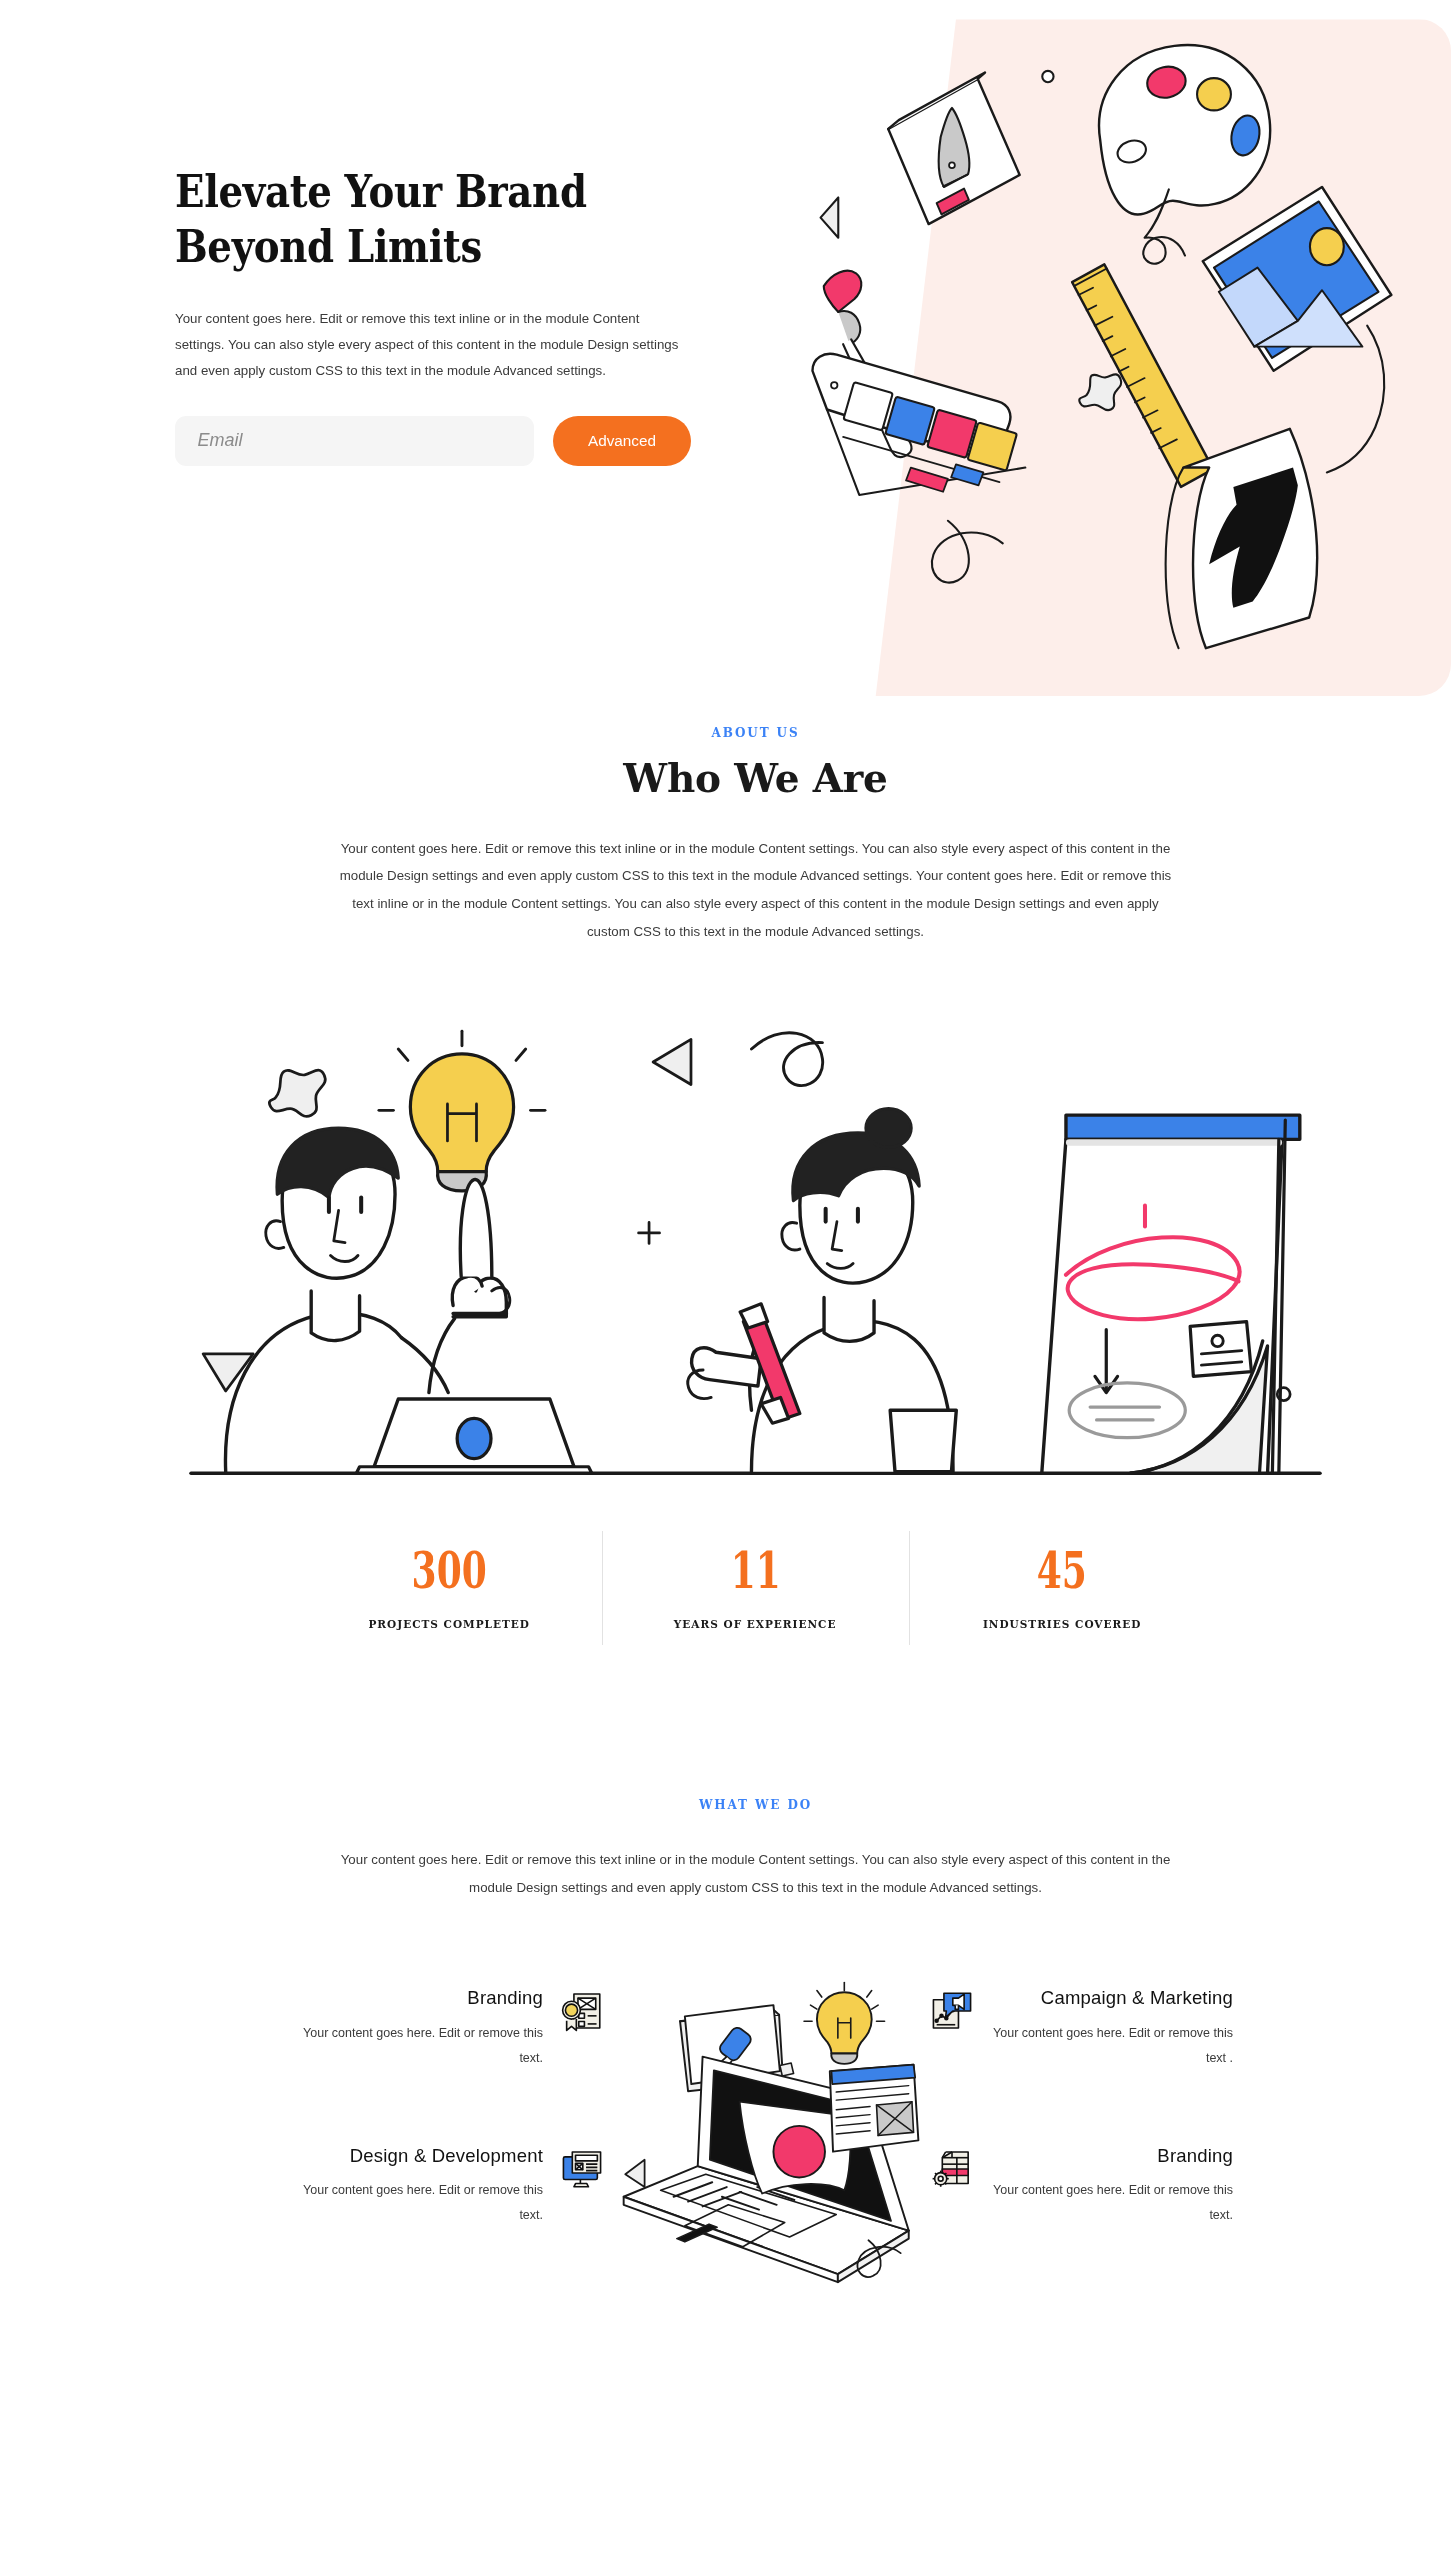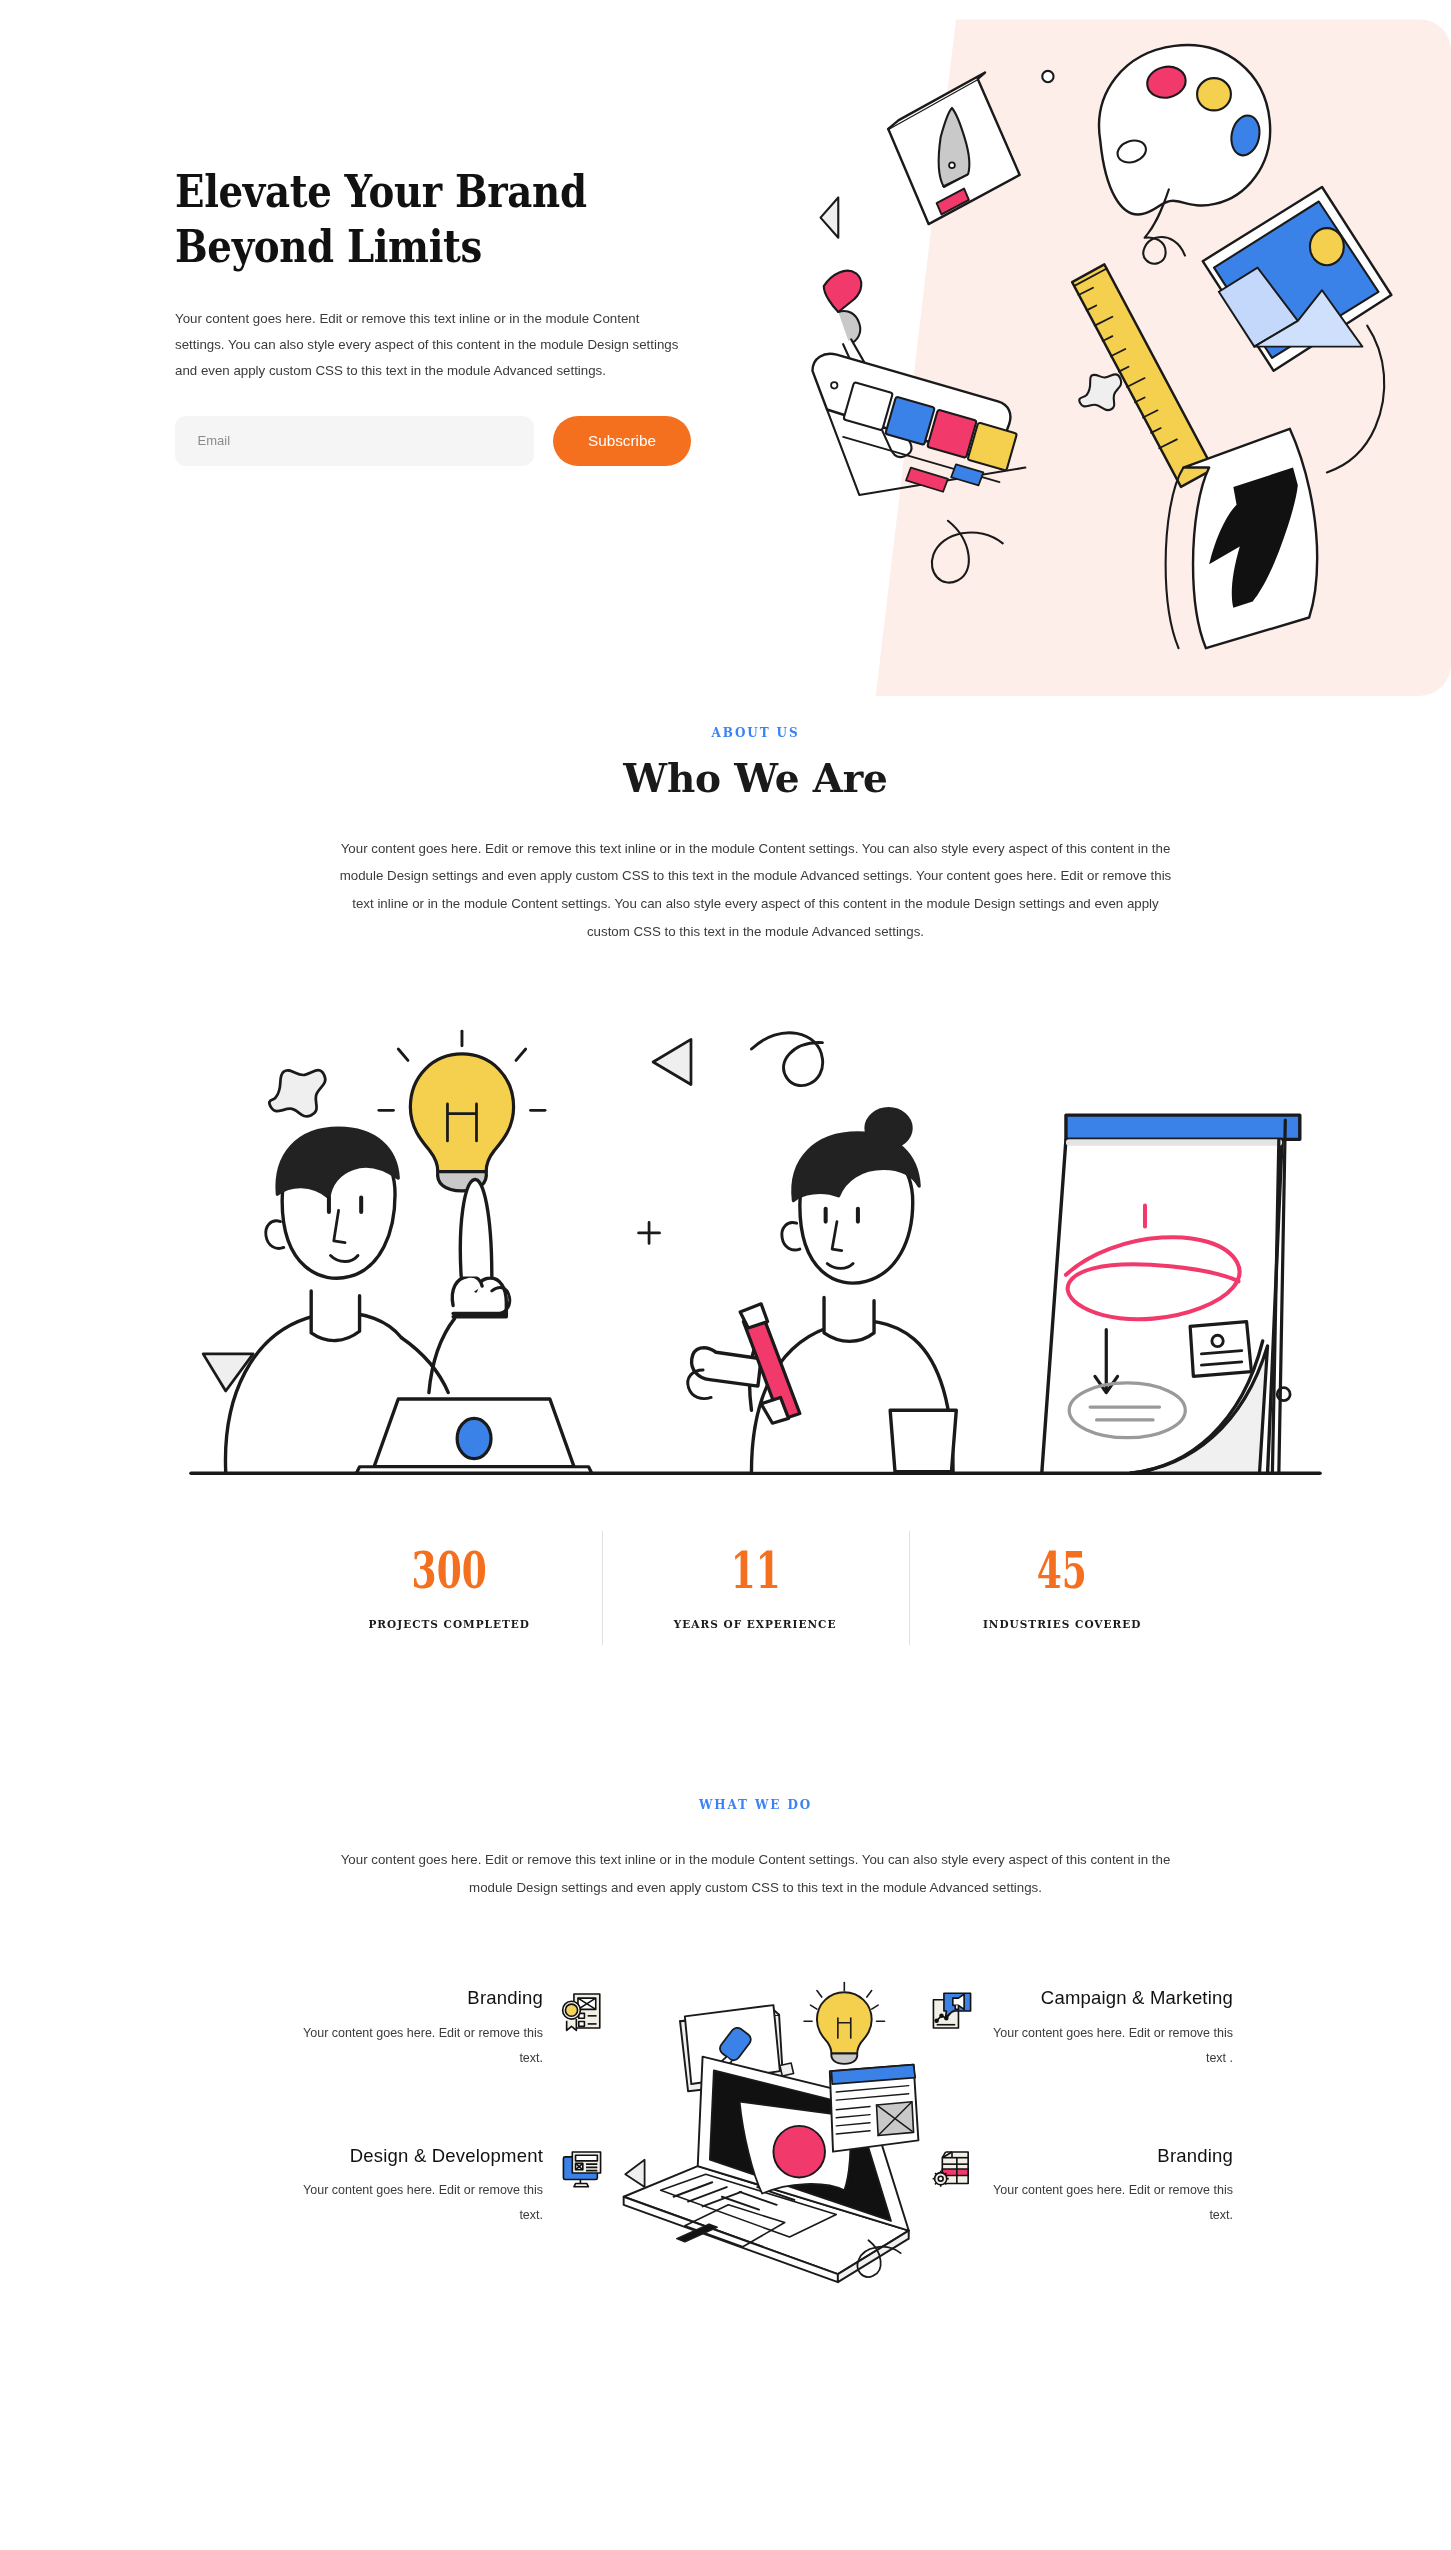--- a/index.html
+++ b/index.html
@@ -42,21 +42,21 @@
     color: #3b3b3b;
     width: 516px;
   }
   .hero-form { margin-top: 32px; display: flex; align-items: center; gap: 19.4px; }
   .email-input {
     width: 371px; height: 50px;
     background: #f5f5f5;
     border: none; border-radius: 11.3px;
     padding: 0 22.6px;
     font-family: "Liberation Sans", sans-serif;
-    font-size: 13px; color: #0369a1;
+    font-size: 18px; color: #0369a1; font-style: italic;
   }
   .email-input::placeholder { color: #8b8b8b; }
   .subscribe-btn {
     height: 50px; padding: 0 35px;
     background: #f4701f;
     color: #ffffff;
     border: none; border-radius: 805px;
     font-family: "Liberation Sans", sans-serif;
     font-size: 15.3px; cursor: pointer;
   }
@@ -167,21 +167,21 @@
     <div class="hero-blush"></div>
 
     <div class="hero-inner">
       <div class="hero-copy">
         <h1 class="hero-title">Elevate Your Brand
 Beyond Limits</h1>
         <p class="hero-body">Your content goes here. Edit or remove this text inline or in the module Content settings. You can also style every aspect of this content in the module Design settings and even apply custom CSS to this text in the module Advanced settings.</p>
 
         <form class="hero-form">
           <input class="email-input" type="text" placeholder="Email" style="">
-          <button class="subscribe-btn">Subscribe</button>
+          <button class="subscribe-btn">Advanced</button>
         </form>
       </div>
 
       <svg class="hero-art" viewBox="0 0 790 800">
         <g fill="none" stroke="#1a1a1a" stroke-width="3" stroke-linecap="round" stroke-linejoin="round">
 
           <path d="M40 235 L40 285 L18 260 Z" fill="#efefef" stroke-width="2.6"></path>
 
           <path d="M102 150 L213 88 L265 207 L152 268 Z" fill="#ffffff"></path>
           <path d="M102 150 L115 139 L222 80 L213 88" fill="#fafafa"></path>

